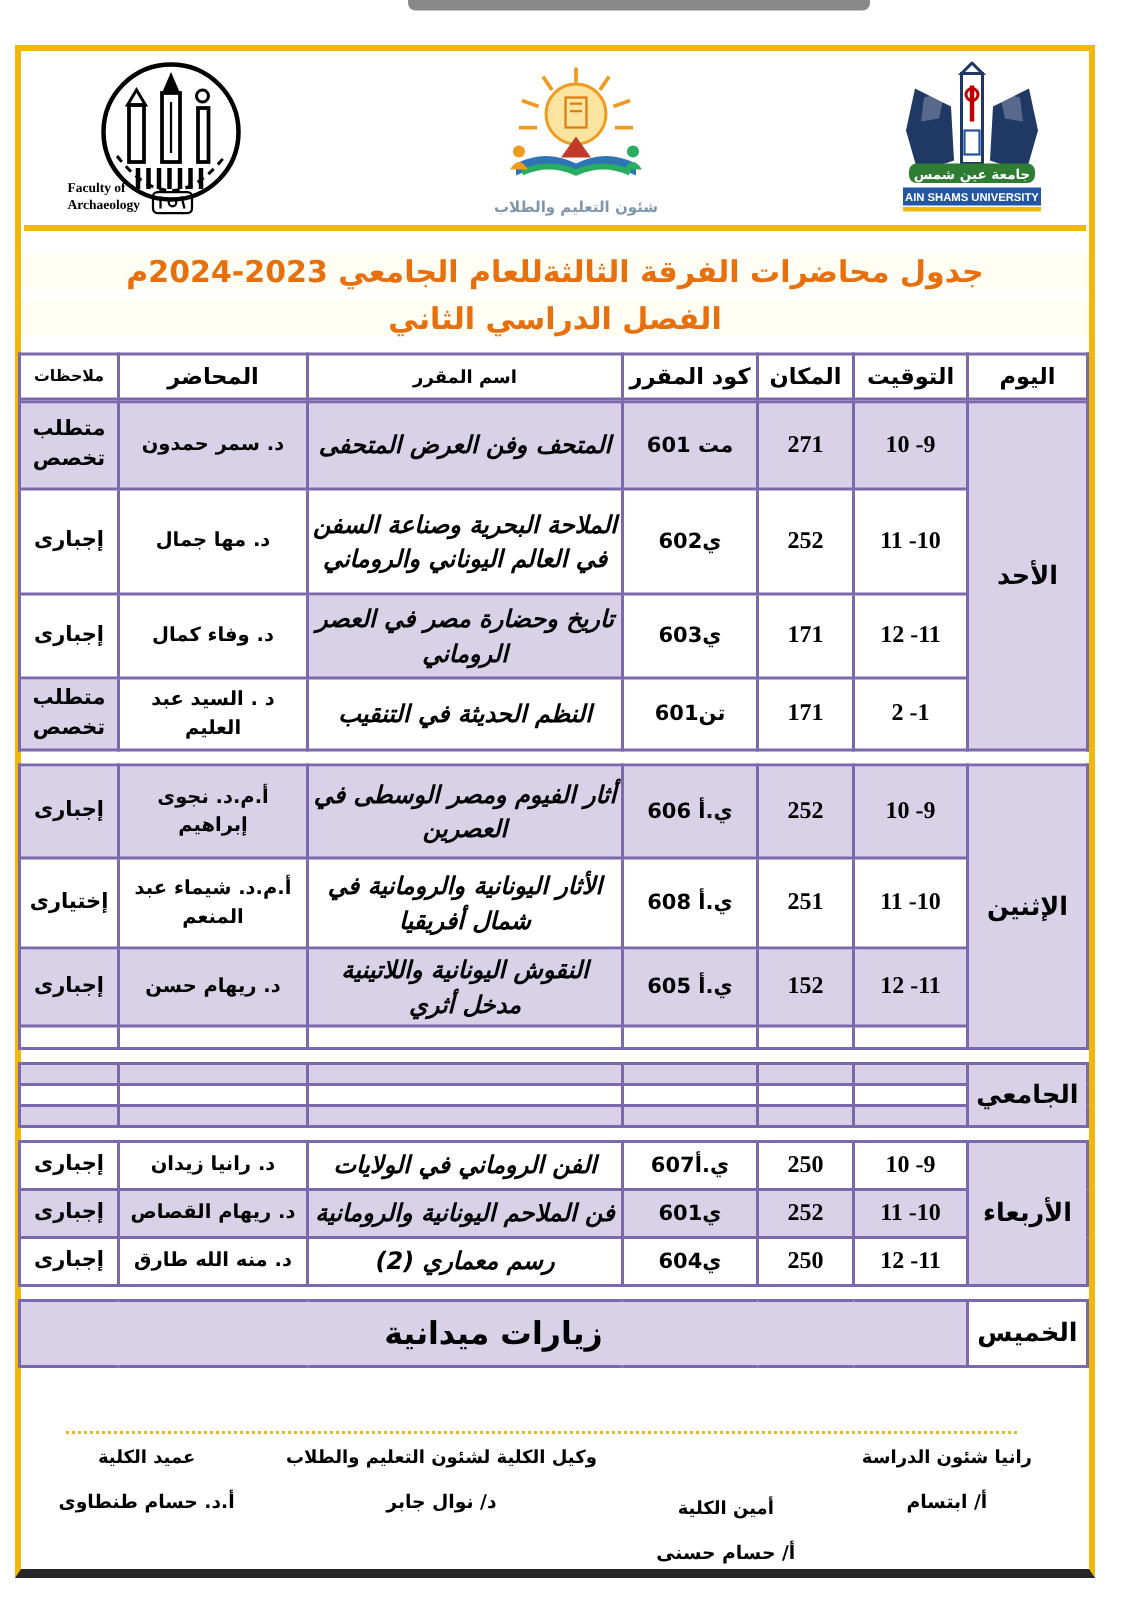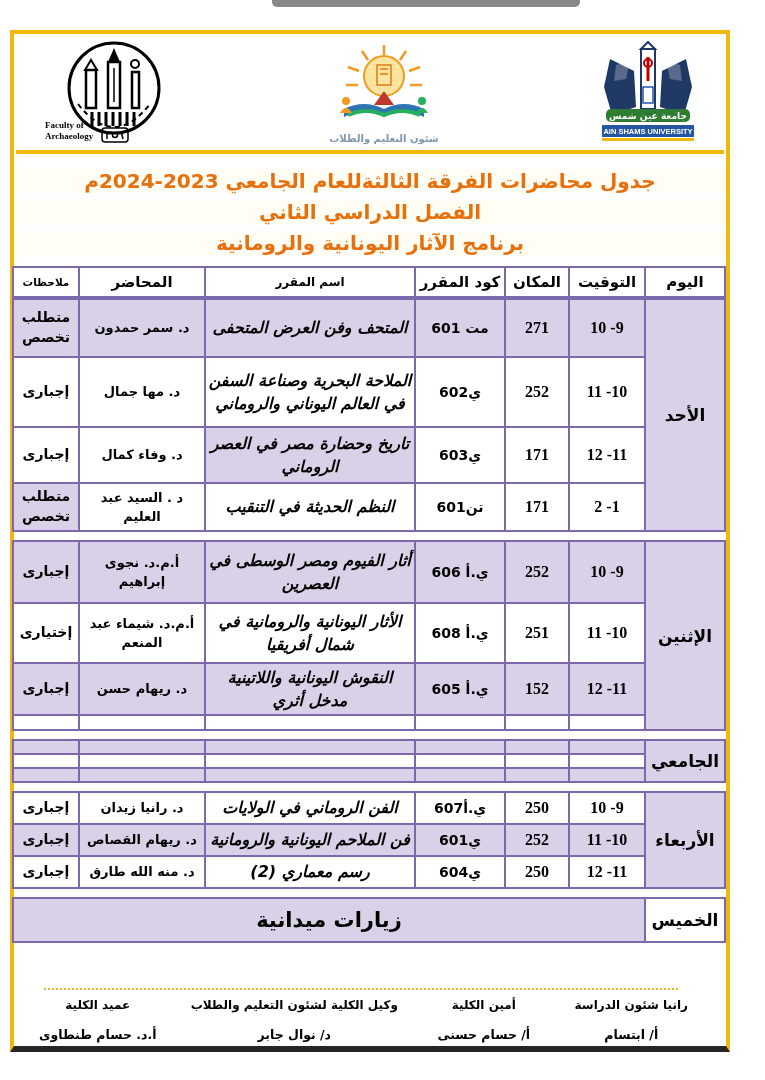--- a/index.html
+++ b/index.html
@@ -143,21 +143,20 @@
         <line x1="77" y1="91" x2="79" y2="99" stroke="#000" stroke-width="1.5"></line>
       </svg>
     </div>
   </div>
 
   <div class="divider"></div>
 
   <div class="titles">
     <span class="title">جدول محاضرات الفرقة الثالثةللعام الجامعي 2023-2024م</span>
     <span class="title">الفصل الدراسي الثاني</span>
-    <span class="title">برنامج الآثار اليونانية والرومانية</span>
   </div>
 
   <div id="sched">
       <table class="hdr">
         <colgroup>
           <col style="width: 80px;">
           <col style="width: 76px;">
           <col style="width: 64px;">
           <col style="width: 90px;">
           <col style="width: 210px;">
@@ -363,21 +362,21 @@
       </table>
     </div>
 
   <div class="sigs">
     <div class="dotted"></div>
     <div class="sig-row" id="sigrow">
         <div class="sig-col" style="flex: 1.15 1 0%;">
           <div class="role">رانيا شئون الدراسة</div>
           <div class="name">أ/ ابتسام</div>
         </div>
-        <div class="sig-col" style="flex: 0.95 1 0%;">
+        <div class="sig-col" style="flex: 0.95 1 0%; margin-top: 34px;">
           <div class="role">أمين الكلية</div>
           <div class="name">أ/ حسام حسنى</div>
         </div>
         <div class="sig-col" style="flex: 1.75 1 0%;">
           <div class="role">وكيل الكلية لشئون التعليم والطلاب</div>
           <div class="name">د/ نوال جابر</div>
         </div>
         <div class="sig-col" style="flex: 1.05 1 0%;">
           <div class="role">عميد الكلية</div>
           <div class="name">أ.د. حسام طنطاوى</div>

